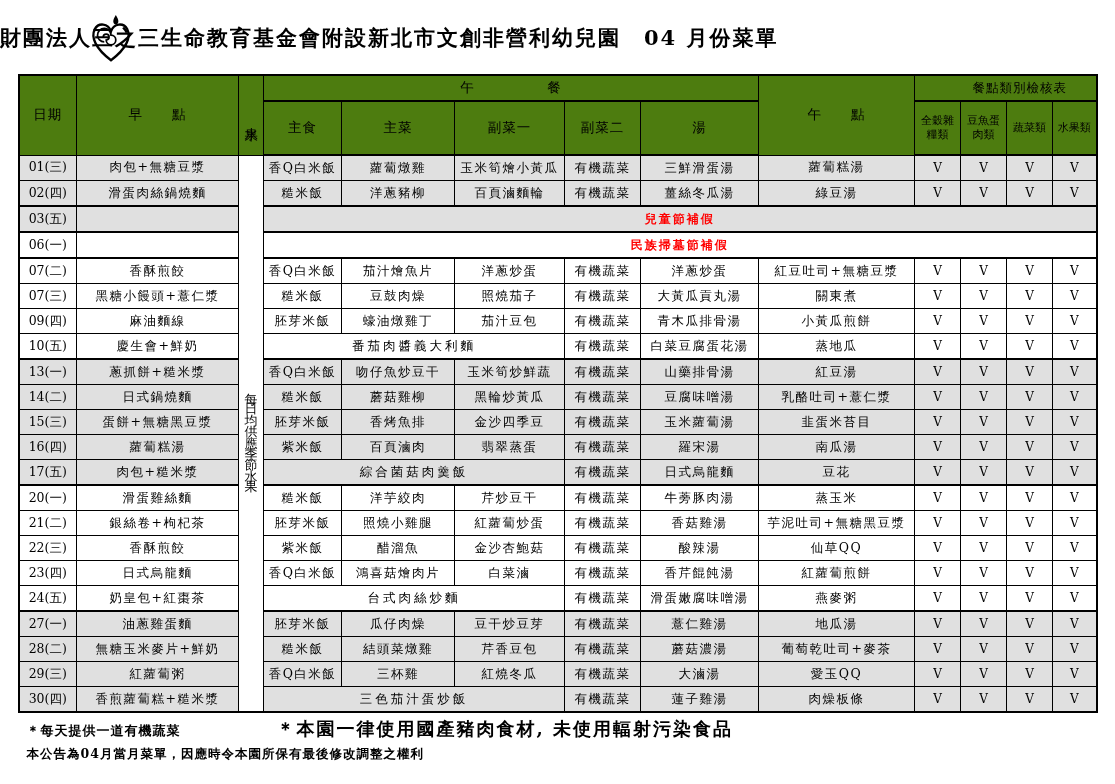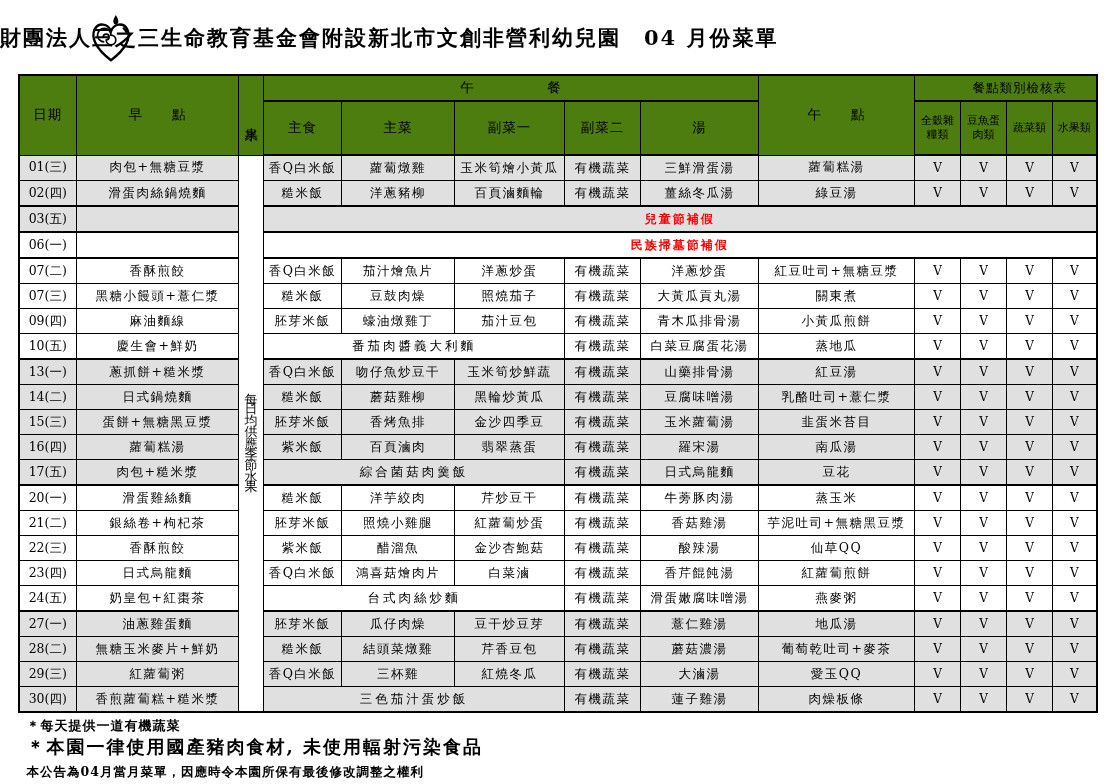--- a/index.html
+++ b/index.html
@@ -51,21 +51,21 @@
     writing-mode:vertical-lr;text-orientation:upright;
     display:inline-block;letter-spacing:2px;line-height:1;
   }
   .vert-note{
     writing-mode:vertical-lr;text-orientation:upright;
     display:inline-block;letter-spacing:11px;font-size:13px;line-height:1;
   }
 
   
   .foot{width:1078px;margin:4px auto 0 auto;}
-  .foot-row1{display:flex;align-items:baseline;flex-direction:column;}
+  .foot-row1{display:flex;align-items:baseline;}
   .note-left{font-size:13px;font-weight:bold;letter-spacing:1px;width:250px;margin-left:8px;}
   .note-center{font-size:18px;font-weight:bold;letter-spacing:2px;}
   .note-bottom{font-size:12.5px;font-weight:bold;letter-spacing:1px;margin:5px 0 16px 8px;}
 </style>
 </head>
 <body>
 
 <div class="page">
 
   <div class="top">

